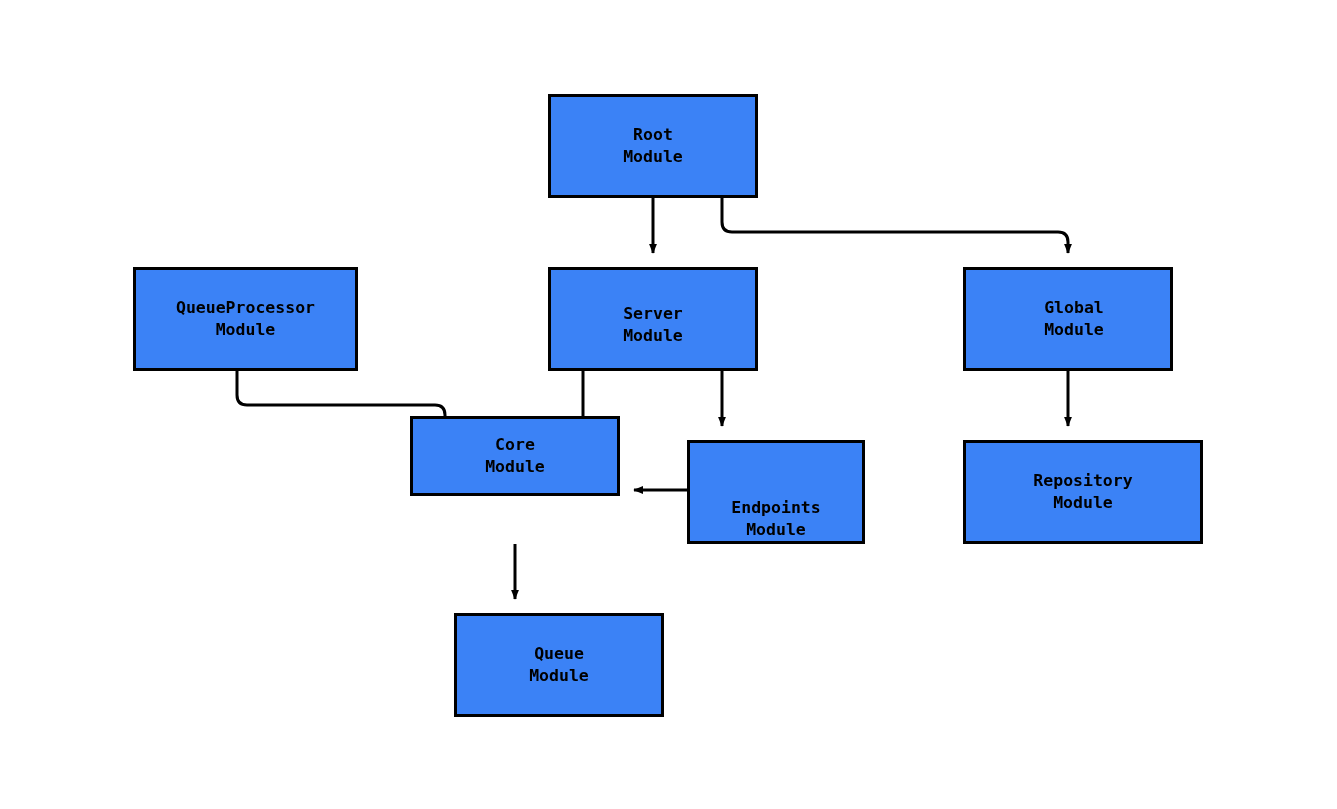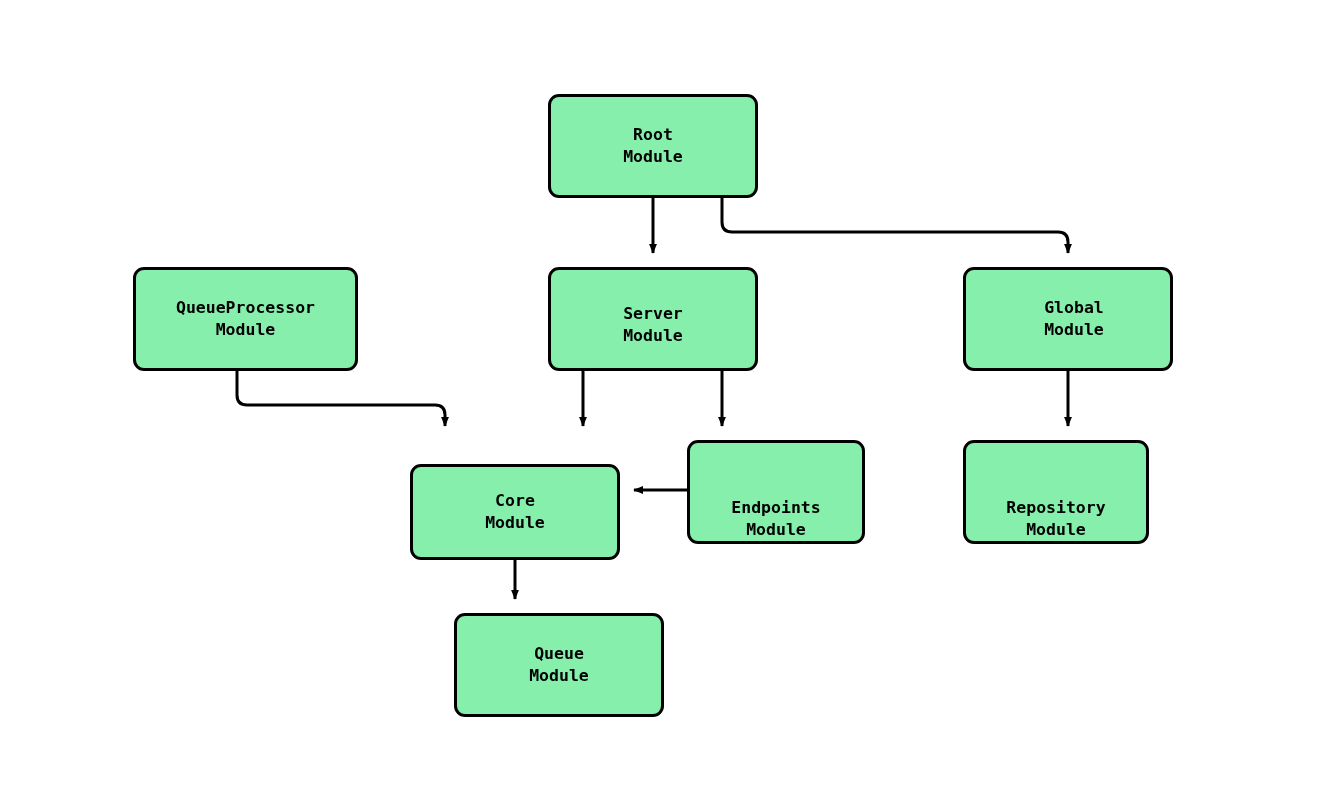--- a/index.html
+++ b/index.html
@@ -21,23 +21,23 @@
   #edge-layer {
     position: absolute;
     left: 0;
     top: 0;
     width: 1337px;
     height: 809px;
   }
   .node {
     position: absolute;
     box-sizing: border-box;
-    background: #86efac;
+    background: #3b82f6;
     border: 3px solid #000000;
-    border-radius: 11px;
+    border-radius: 0;
     display: flex;
     align-items: center;
     justify-content: center;
     z-index: 2;
   }
   .node-label {
     font-family: "DejaVu Sans Mono", "Liberation Mono", monospace;
     font-size: 16.5px;
     font-weight: bold;
     line-height: 22px;
@@ -80,29 +80,29 @@
 Module</div>
       </div>
       <div class="node" style="left: 548px; top: 267px; width: 210px; height: 104px; border-color: rgb(0, 0, 0);">
         <div class="node-label" style="color: rgb(0, 0, 0); margin-top: 12px;">Server
 Module</div>
       </div>
       <div class="node" style="left: 963px; top: 267px; width: 210px; height: 104px; border-color: rgb(0, 0, 0);">
         <div class="node-label" style="color: rgb(0, 0, 0); margin-left: 12px;">Global
 Module</div>
       </div>
-      <div class="node" style="left: 410px; top: 464px; width: 210px; height: 96px; border-color: rgb(0, 0, 0);">
+      <div class="node" style="left: 410px; top: 416px; width: 210px; height: 80px; border-color: rgb(0, 0, 0);">
         <div class="node-label" style="color: rgb(0, 0, 0);">Core
 Module</div>
       </div>
       <div class="node" style="left: 687px; top: 440px; width: 178px; height: 104px; border-color: rgb(0, 0, 0); align-items: flex-end;">
         <div class="node-label" style="color: rgb(0, 0, 0);">Endpoints
 Module</div>
       </div>
-      <div class="node" style="left: 963px; top: 440px; width: 186px; height: 104px; border-color: rgb(0, 0, 0); align-items: flex-end;">
+      <div class="node" style="left: 963px; top: 440px; width: 240px; height: 104px; border-color: rgb(0, 0, 0);">
         <div class="node-label" style="color: rgb(0, 0, 0);">Repository
 Module</div>
       </div>
       <div class="node" style="left: 410px; top: 613px; width: 210px; height: 104px; border-color: rgb(0, 0, 0); margin-left: 44px;">
         <div class="node-label" style="color: rgb(0, 0, 0);">Queue
 Module</div>
       </div>
     </div>
 
 </div>

